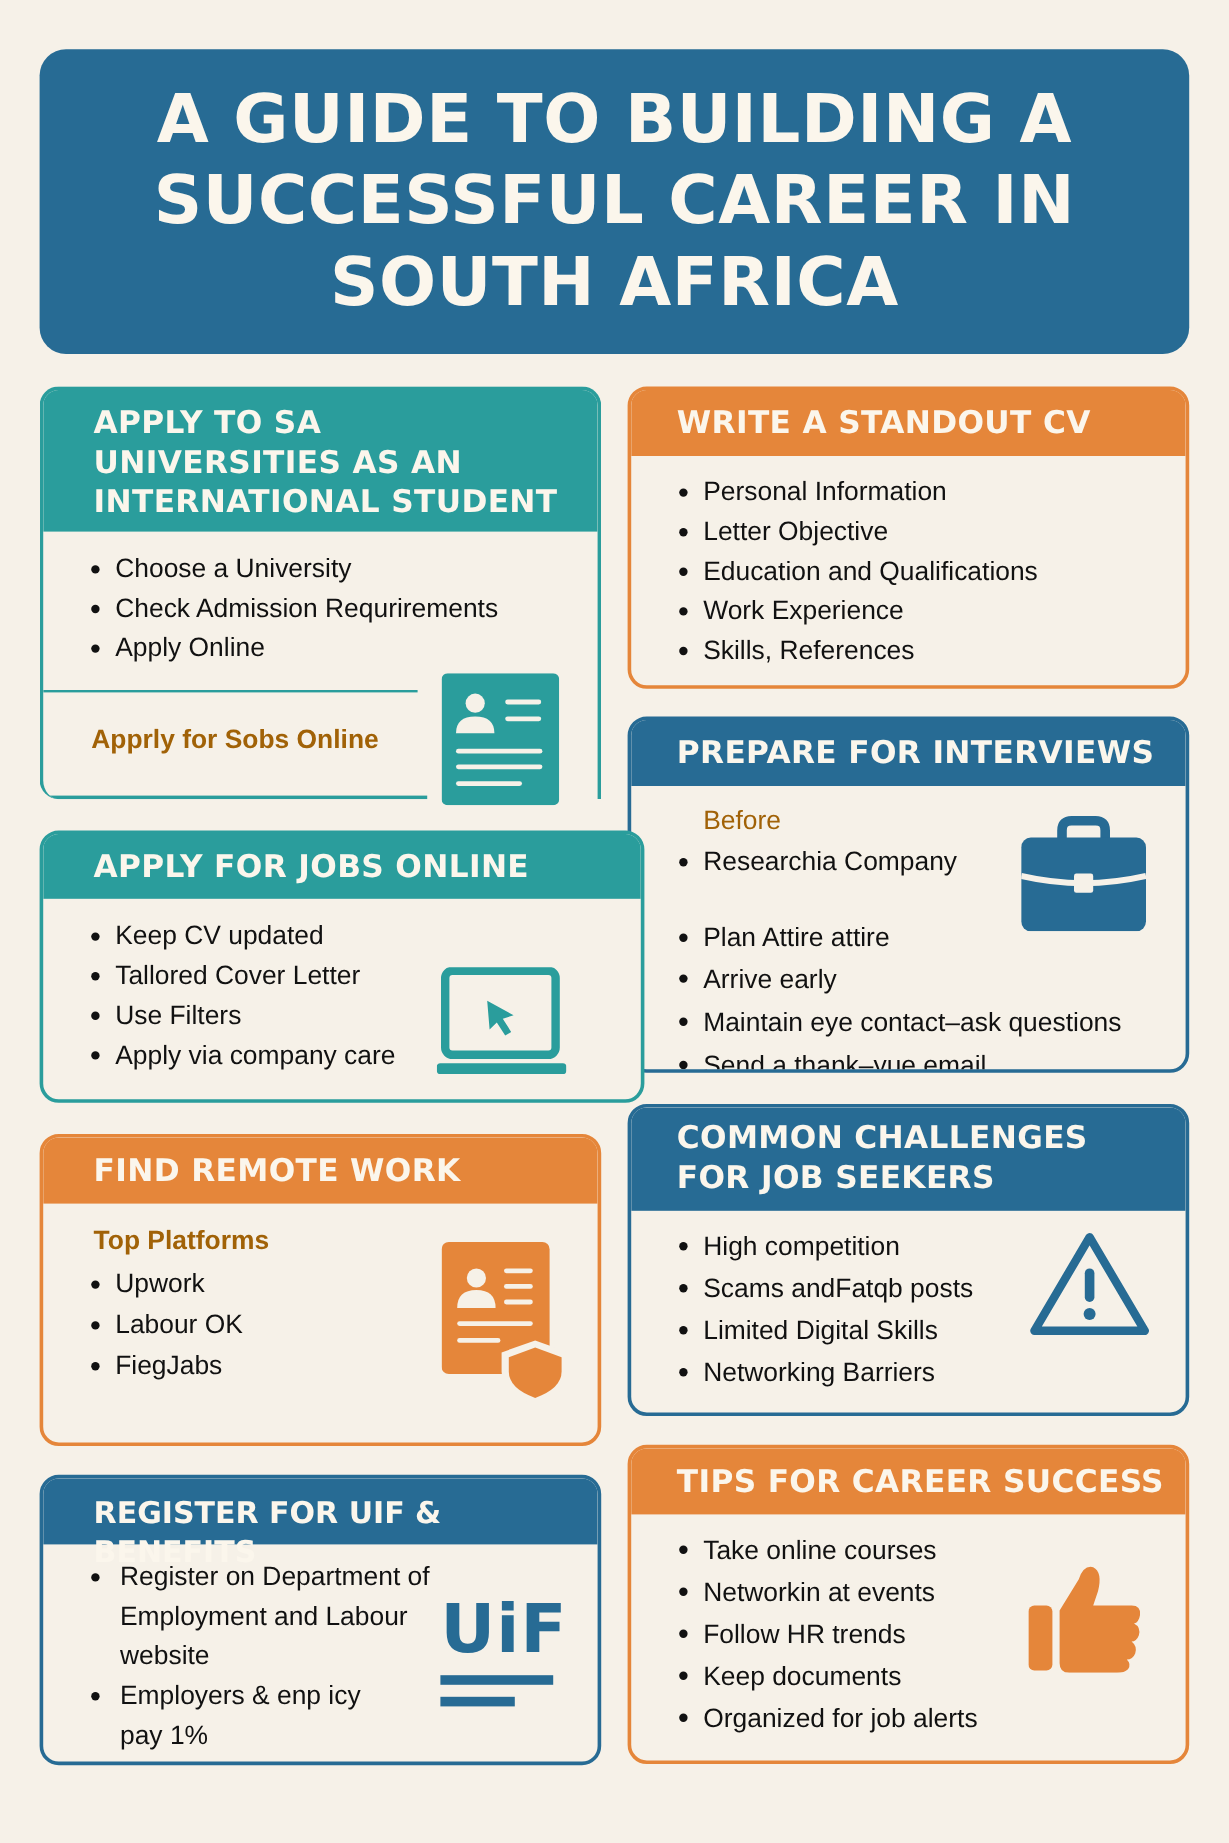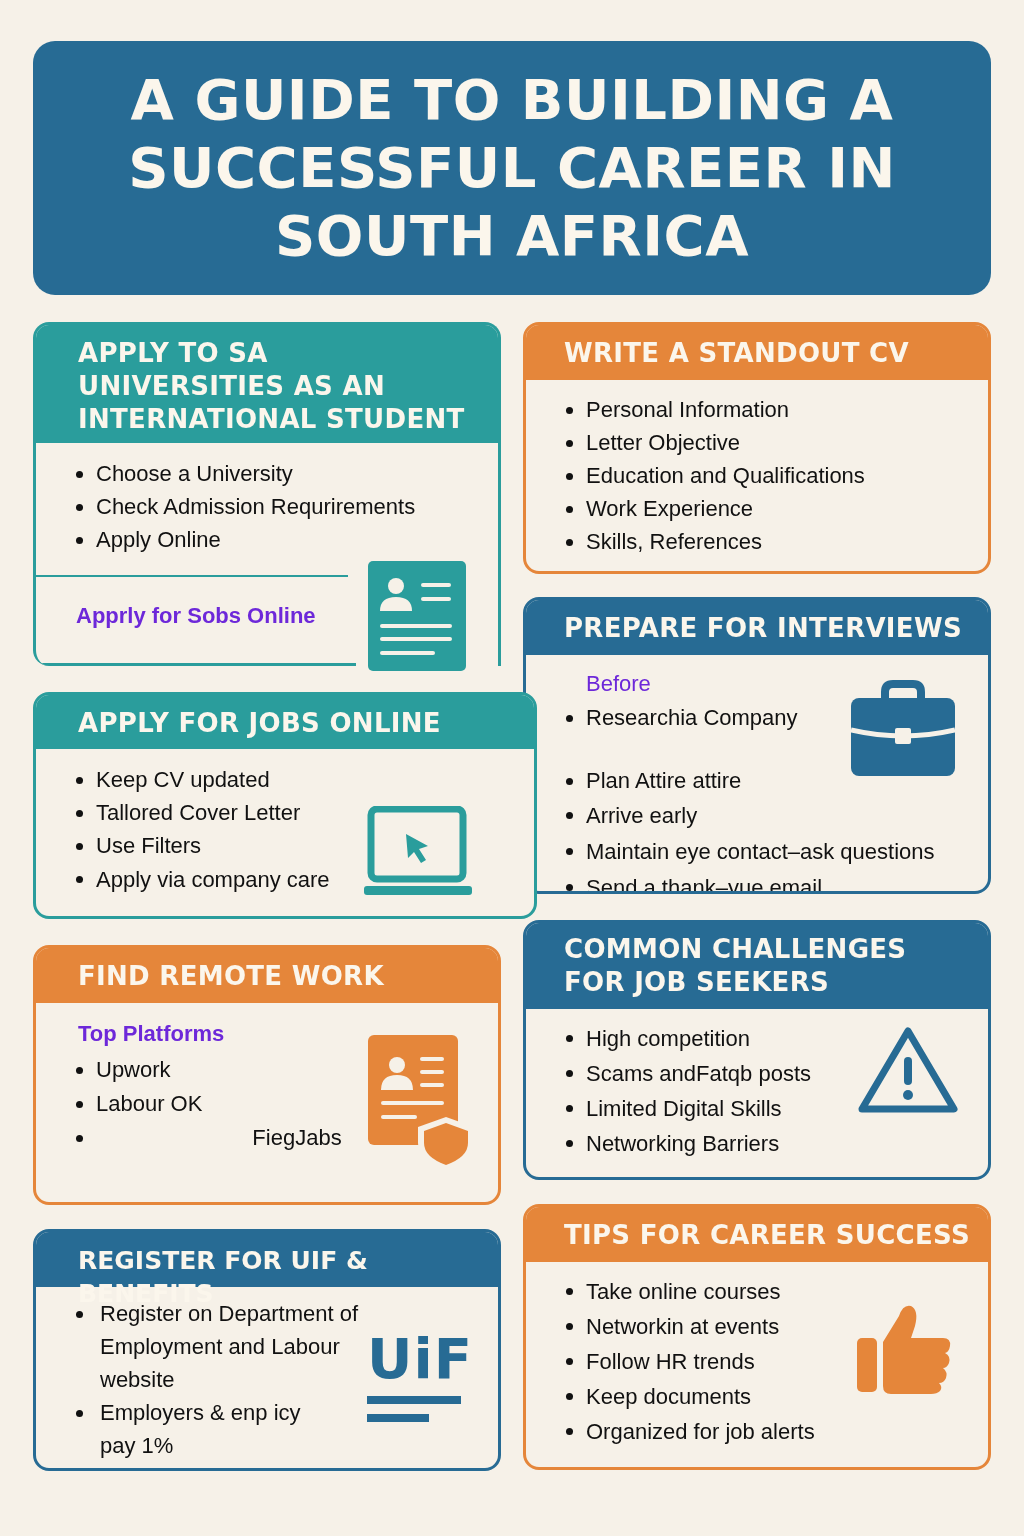--- a/index.html
+++ b/index.html
@@ -24,21 +24,21 @@
     font-size: 26px; line-height: 33px; padding: 12px 0 8px 42px; letter-spacing: 0.3px;
   }
   .card ul { list-style: none; }
   .card li {
     position: relative; padding-left: 60px; font-size: 22px; line-height: 33px; color: #111;
   }
   .card li::before {
     content: ""; position: absolute; left: 40px; top: 14px; width: 7px; height: 7px;
     border-radius: 50%; background: #111;
   }
-  .sub { font-weight: bold; font-size: 22px; line-height: 30px; color: #6d28d9; }
+  .sub { font-weight: bold; font-size: 22px; line-height: 30px; color: #a16207; }
 
   .teal { border-color: #2a9d9c; }
   .teal .hdr { background: #2a9d9c; }
   .orange { border-color: #e5863a; }
   .orange .hdr { background: #e5863a; }
   .blue { border-color: #276b94; }
   .blue .hdr { background: #276b94; }
 
   .icon { position: absolute; }
 </style>
@@ -114,21 +114,21 @@
   <rect x="0" y="80" width="108" height="9" rx="3" fill="#2a9d9c"></rect>
   <path d="M42 28 L64 40 L55 43 L62 54 L57 57 L50 46 L44 52 Z" fill="#2a9d9c"></path>
 </svg>
 
 <div class="card orange" style="left:33px; top:945px; width:468px; height:260px;">
   <div class="hdr" style="height:55px;">FIND REMOTE WORK</div>
   <div class="sub" style="padding:16px 0 0 42px;">Top Platforms</div>
   <ul style="padding-top:4px;">
     <li style="line-height:34px;">Upwork</li>
     <li style="line-height:34px;">Labour OK</li>
-    <li style="line-height:34px;text-align:center;">FiegJabs</li>
+    <li style="line-height:34px;">FiegJabs</li>
   </ul>
 </div>
 <svg class="icon" style="left:368px; top:1035px;" width="108" height="138" viewBox="0 0 108 138">
   <rect x="0" y="0" width="90" height="110" rx="6" fill="#e5863a"></rect>
   <circle cx="29" cy="30" r="8" fill="#f6f1e8"></circle>
   <path d="M13 55 Q13 40 29 40 Q45 40 45 55 Z" fill="#f6f1e8"></path>
   <rect x="52" y="22" width="24" height="4" rx="2" fill="#f6f1e8"></rect>
   <rect x="52" y="35" width="24" height="4" rx="2" fill="#f6f1e8"></rect>
   <rect x="52" y="48" width="24" height="4" rx="2" fill="#f6f1e8"></rect>
   <rect x="13" y="66" width="63" height="4" rx="2" fill="#f6f1e8"></rect>

